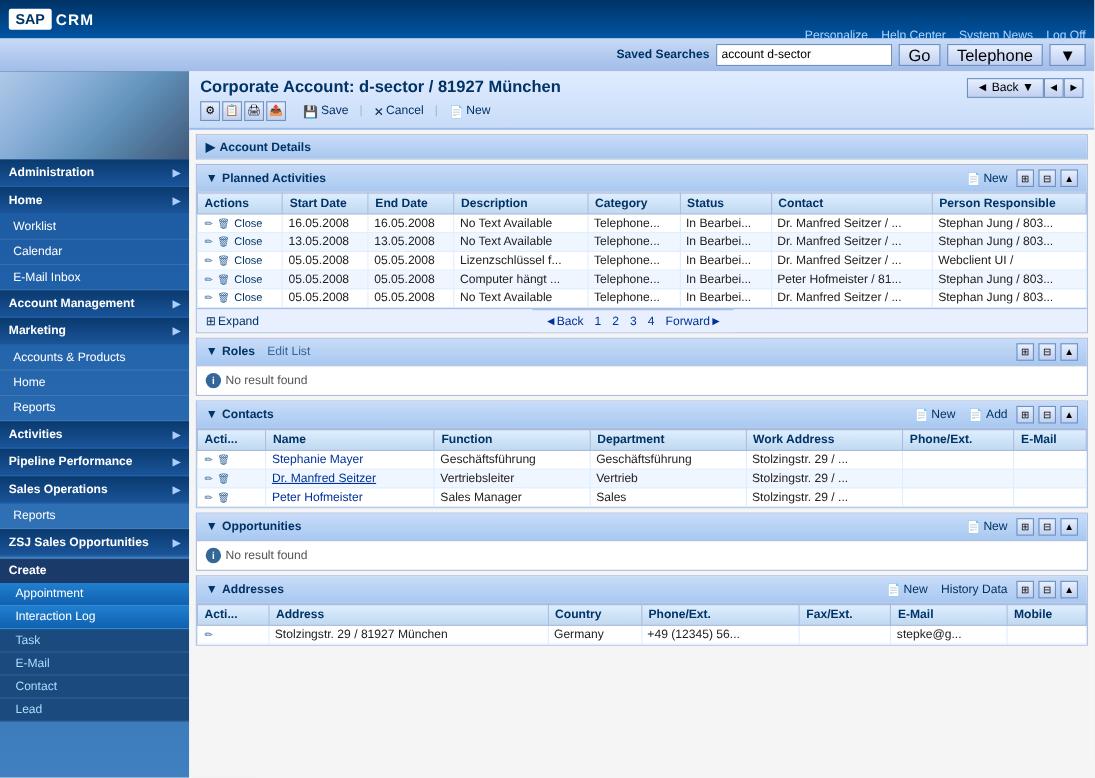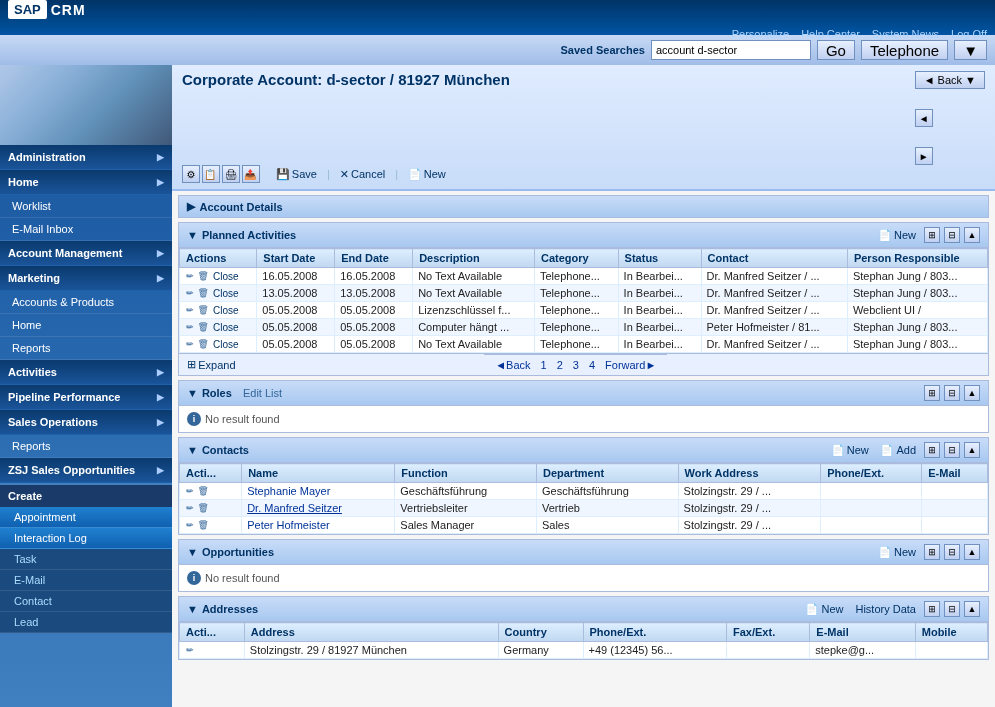--- a/index.html
+++ b/index.html
@@ -3,21 +3,21 @@
   <meta charset="utf-8">
   <style>
     * { margin: 0; padding: 0; box-sizing: border-box; }
     body { font-family: Arial, sans-serif; font-size: 11px; background: #f0f0f0; width: 995px; height: 707px; overflow: hidden; }
 
     
     #top-bar {
       background: linear-gradient(to bottom, #003366, #0055a4);
       height: 35px;
       display: flex;
-      align-items: flex-start;
+      align-items: center;
       justify-content: space-between;
       padding: 0 8px;
     }
     #logo-area {
       display: flex;
       align-items: center;
       gap: 4px;
     }
     #sap-logo {
       background: white;
@@ -187,22 +187,21 @@
       background: linear-gradient(to bottom, #e8f0ff, #c0d0f0);
       border: 1px solid #7090c0;
       padding: 2px 8px;
       font-size: 11px;
       cursor: pointer;
       float: right;
     }
     #content-header-right {
       float: right;
       display: flex;
-      gap: 20px;
-      flex-direction: column;
+      gap: 0;
     }
     .header-icon-btn {
       width: 18px;
       height: 18px;
       background: linear-gradient(to bottom, #e8f0ff, #c0d0f0);
       border: 1px solid #7090c0;
       display: flex;
       align-items: center;
       justify-content: center;
       font-size: 10px;
@@ -404,20 +403,23 @@
     <div class="sidebar-header">
       <span>Administration</span>
       <span class="arrow">▶</span>
     </div>
     <div class="sidebar-header">
       <span>Home</span>
       <span class="arrow">▶</span>
     </div>
     <div class="sidebar-item">
       <span>Worklist</span>
+    </div>
+    <div class="sidebar-item">
+      <span>Calendar</span>
     </div>
     <div class="sidebar-item">
       <span>E-Mail Inbox</span>
     </div>
     <div class="sidebar-header">
       <span>Account Management</span>
       <span class="arrow">▶</span>
     </div>
     <div class="sidebar-header">
       <span>Marketing</span>

